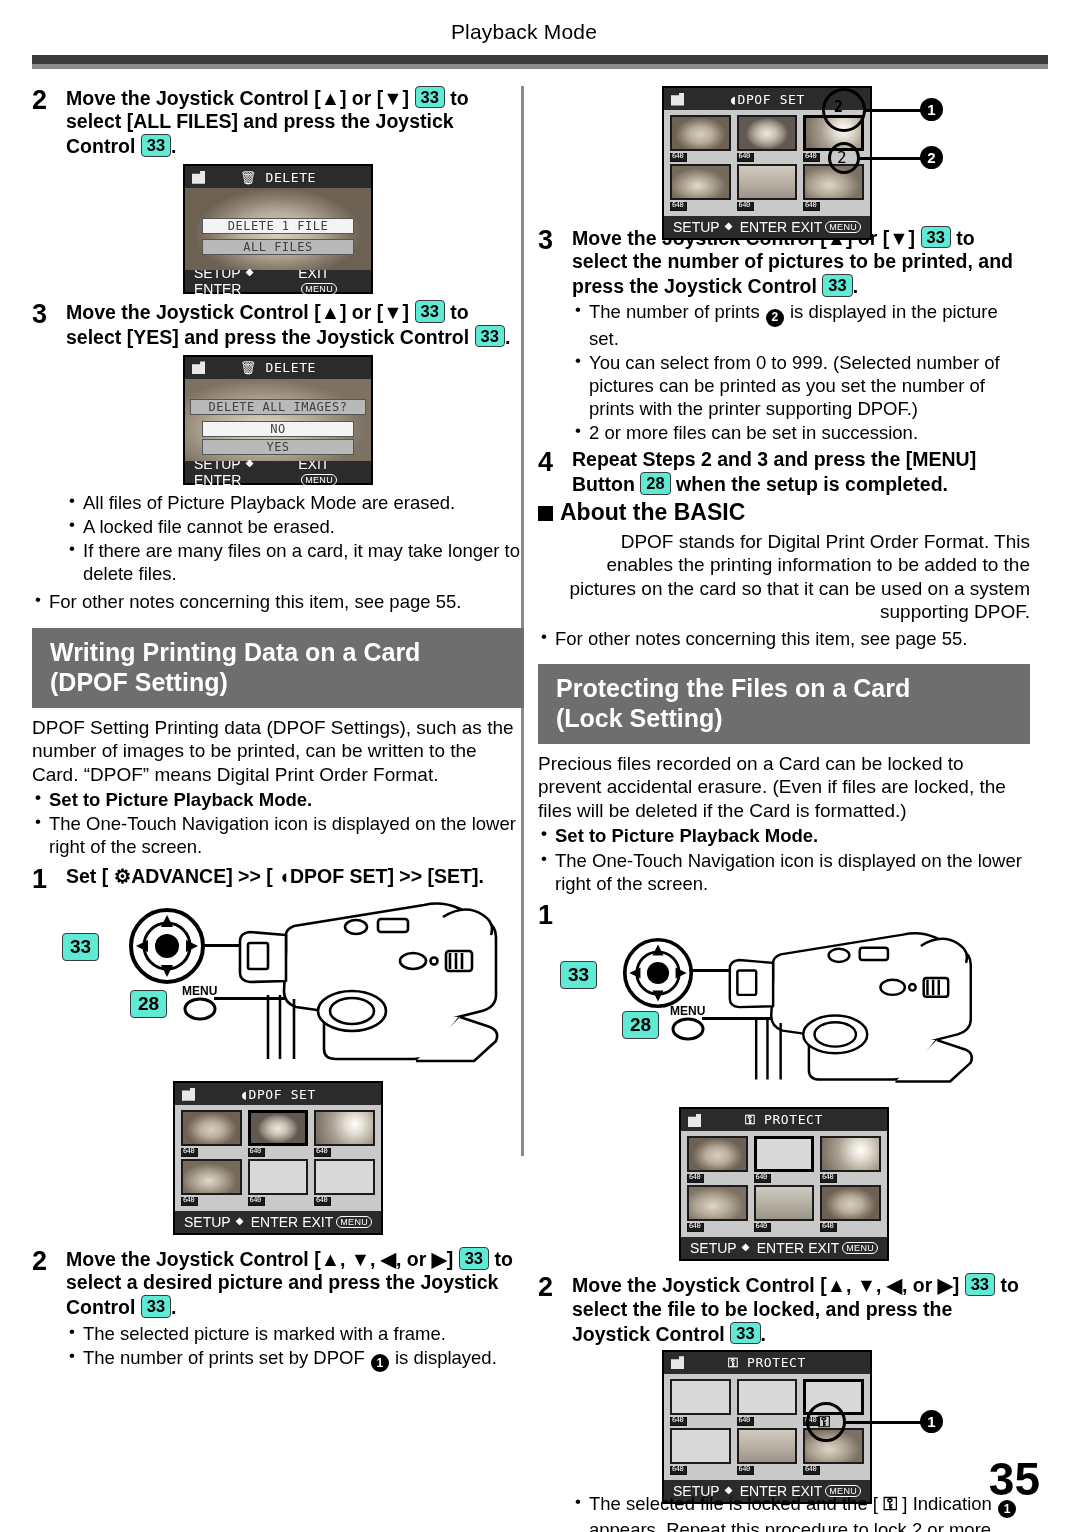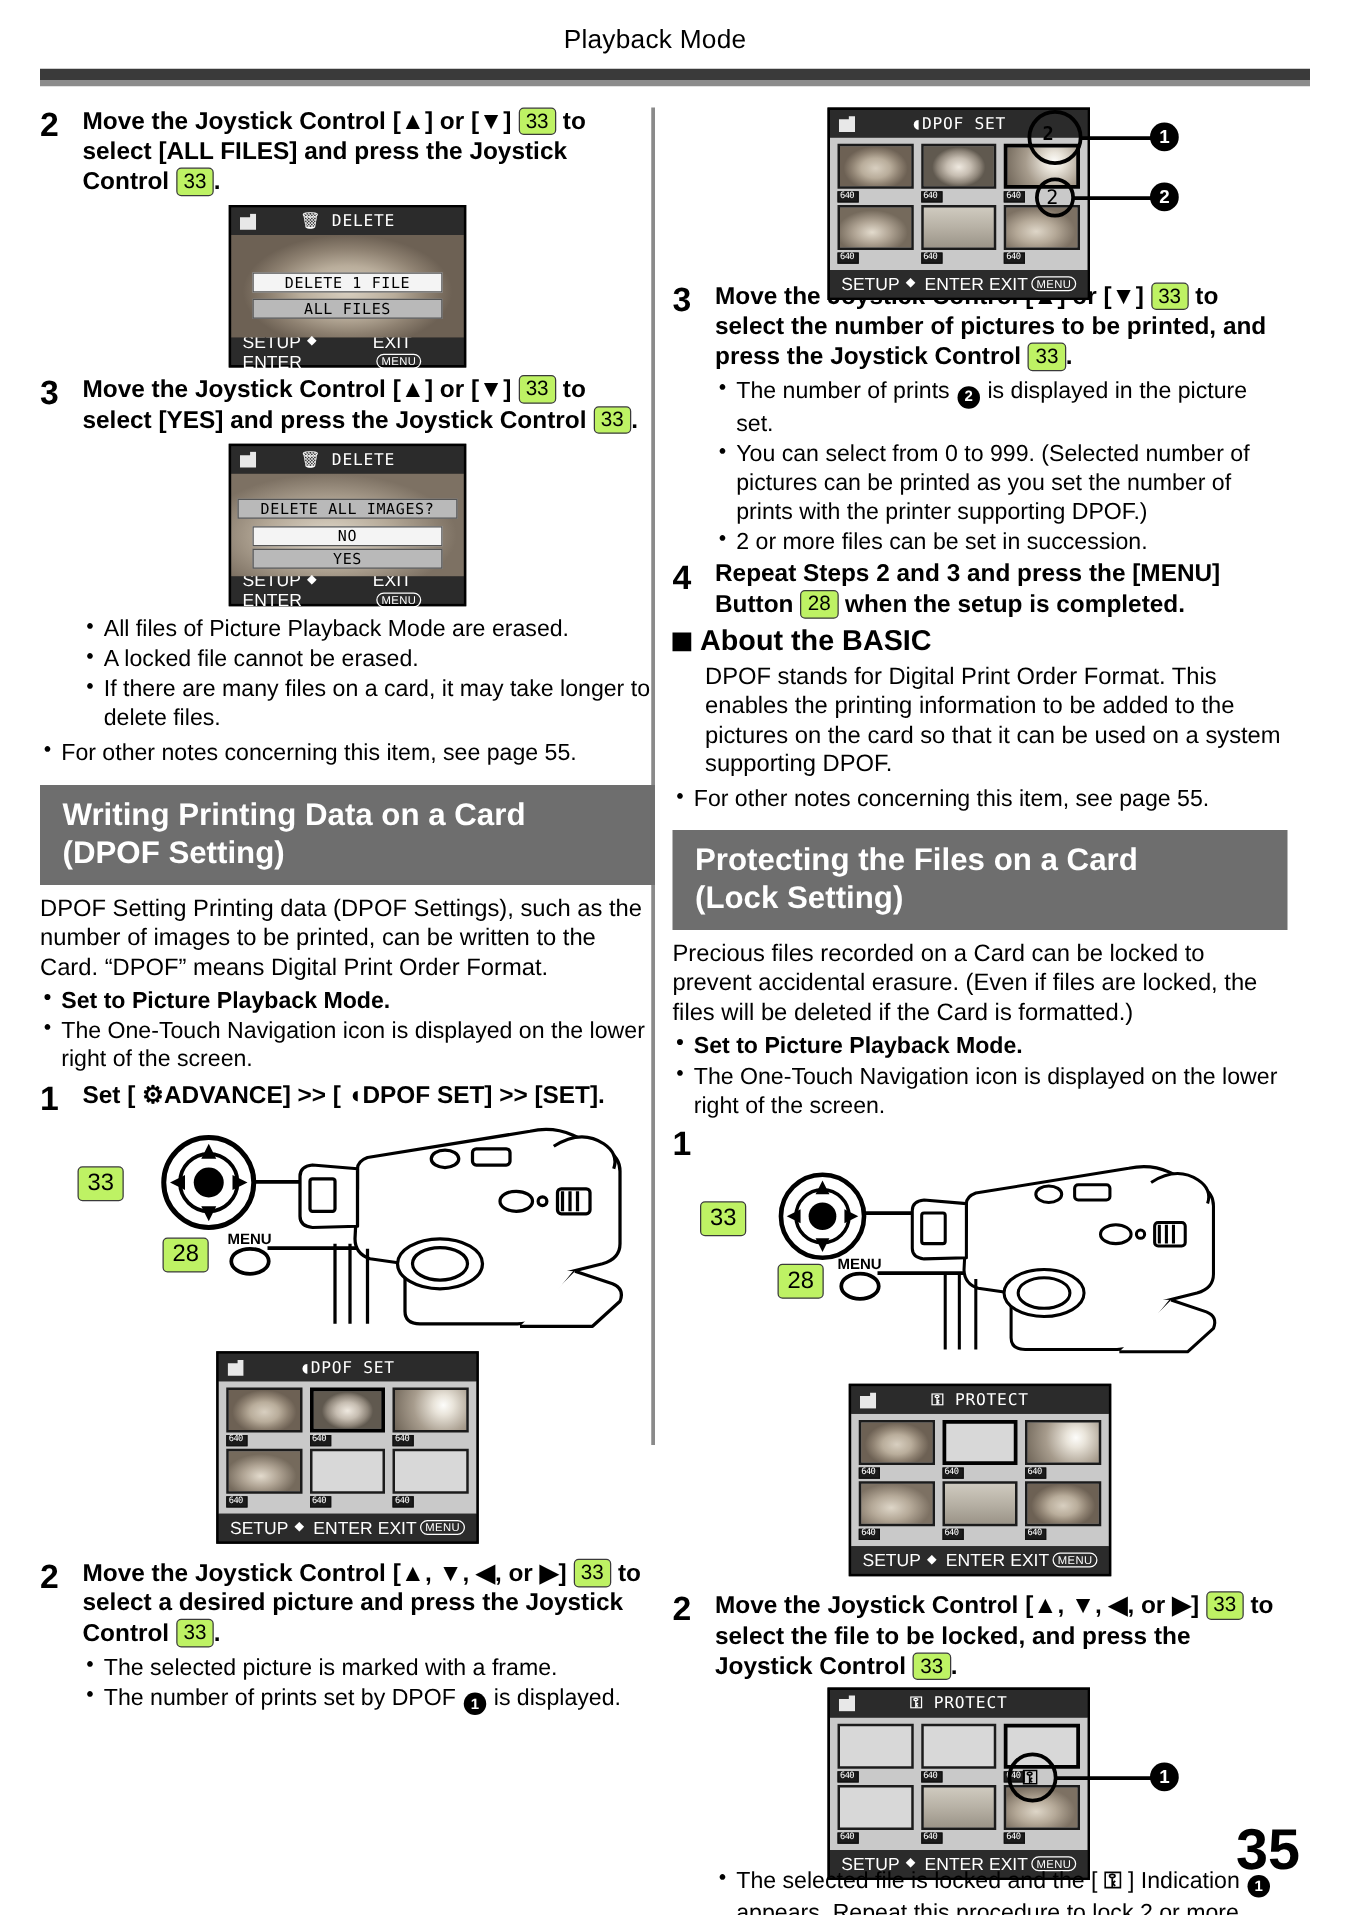--- a/index.html
+++ b/index.html
@@ -24,32 +24,32 @@
   .col-left  { left:32px; }
   .col-right { left:538px; }
   .divider { position:absolute; top:86px; left:521px; width:3px; height:1070px; background:#8a8a8a; }
 
   
   .step { display:flex; align-items:flex-start; margin-bottom:2px; }
   .step-num { font-size:27px; font-weight:bold; width:34px; flex:0 0 34px; line-height:1.06; }
   .step-body { flex:1; font-size:19.5px; font-weight:bold; line-height:1.22; }
 
   .ref { display:inline-block; border:1.6px solid #3a3a3a; border-radius:4px;
-         background:#bef264; padding:0 5px; font-size:16.5px; font-weight:normal;
+         background:#5eead4; padding:0 5px; font-size:16.5px; font-weight:bold;
          line-height:1.24; vertical-align:1.5px;text-align:right; }
 
   
   ul.bul { list-style:none; margin:2px 0 0 0; padding:0; }
   ul.bul li { position:relative; padding-left:17px; font-size:18.5px; line-height:1.25; margin-bottom:1px; }
   ul.bul li:before { content:"\2022"; position:absolute; left:3px; top:-1px; font-size:17px; }
   ul.bul.indent { margin-left:34px; }
   ul.bul li.b { font-weight:bold; }
 
   p.body { font-size:19px; line-height:1.24; margin:4px 0 0 0; }
-  p.body.ind { margin-left:26px; }
+  p.body.ind { margin-left:26px;text-align:right; }
 
   
   .sect { background:#6e6e6e; color:#fff; font-weight:bold; font-size:25px;
           line-height:1.2; padding:9px 14px 11px 18px; margin:14px 0 8px 0; }
 
   
   .subhead { display:flex; align-items:flex-start; font-size:23px; font-weight:bold; margin-top:2px;}
   .sq { width:15px; height:15px; background:#000; margin:7px 7px 0 0; flex:0 0 15px; }
 
   
@@ -79,21 +79,21 @@
   .ph-person{ background:
       linear-gradient(#cfcabf 0%, #b6b0a4 52%, #9b9488 100%); }
   .ph-cub   { background:
       radial-gradient(ellipse 50% 55% at 45% 62%, #e3dbcd 0%, #b0a494 50%, #756a5c 100%); }
   .ph-blank { background:#d8d8d8; }
 
   
   .scr-delete { width:190px; }
   .scr-delete .pic { height:82px; position:relative; }
   .opt { position:absolute; left:50%; transform:translateX(-50%); width:152px; text-align:center;
-         font-family:"DejaVu Sans Mono", monospace; font-size:12px; color:#000000;
+         font-family:"DejaVu Sans Mono", monospace; font-size:12px; color:#404040;
          border:1px solid #555; letter-spacing:.5px; }
   .opt.sel  { background:#f4f4f4; }
   .opt.unsel{ background:#b9b9b9; }
   .opt.wide { width:176px; }
 
   
   .scr-grid { }
   .grid-area { background:#c9c9c9; padding:5px 6px 3px 6px; }
   .grow { display:flex; justify-content:space-between; margin-bottom:2px; }
   .cell { width:31.4%; }

